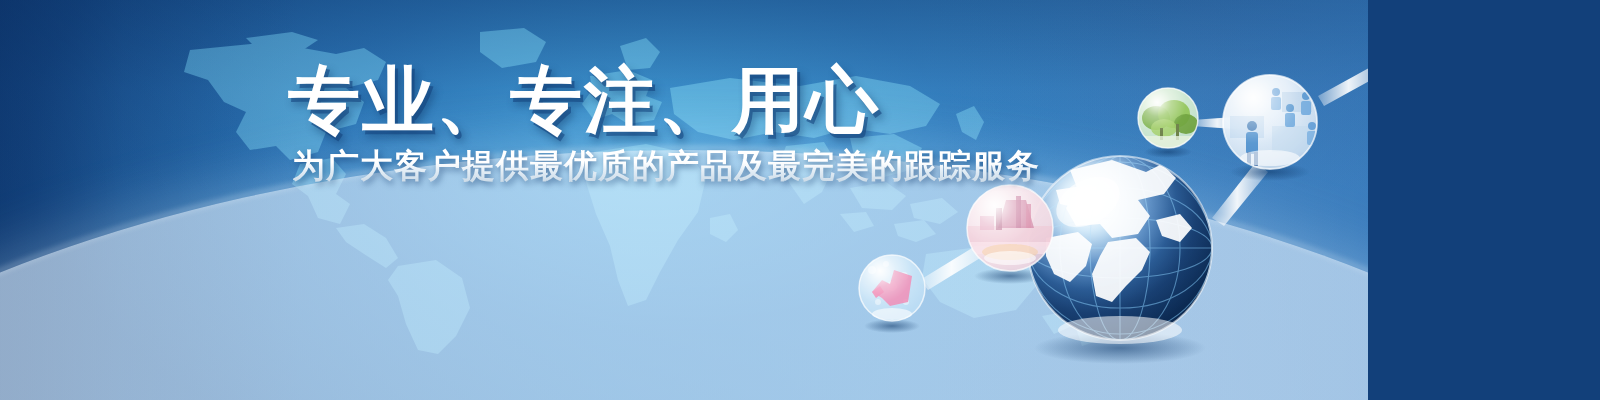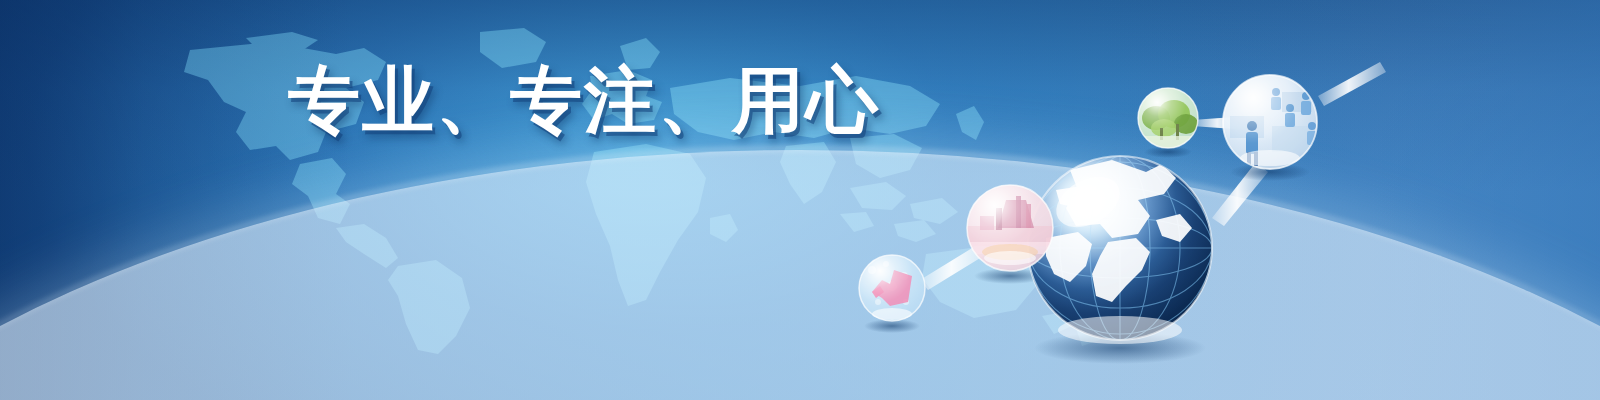--- a/index.html
+++ b/index.html
@@ -2,21 +2,21 @@
 <html><head>
 <meta charset="utf-8">
 <style>
   html, body {
     margin: 0;
     padding: 0;
     background: #12407a;
   }
   #banner {
     position: relative;
-    width: 1600px;
+    width: 1368px;
     height: 400px;
     overflow: hidden;
     font-family: "DejaVu Sans", "Liberation Sans", sans-serif;
     background: #2f7dc0;
   }
 
   
   .bg-base {
     position: absolute;
     inset: 0;
@@ -390,14 +390,15 @@
         </g>
         <circle cx="72" cy="258" r="33" fill="url(#gGlass)"></circle>
         <ellipse cx="72" cy="284" rx="20" ry="6" fill="#ffffff" opacity="0.6"></ellipse>
         <circle cx="72" cy="258" r="33" fill="none" stroke="#ffffff" stroke-width="1.5" opacity="0.7"></circle>
       </g>
     </svg>
   </div>
 
   <div class="headline">专业、专注、用心</div>
 
+  <div class="subtitle">为广大客户提供最优质的产品及最完美的跟踪服务</div>
 
 </div>
 
 </body></html>

